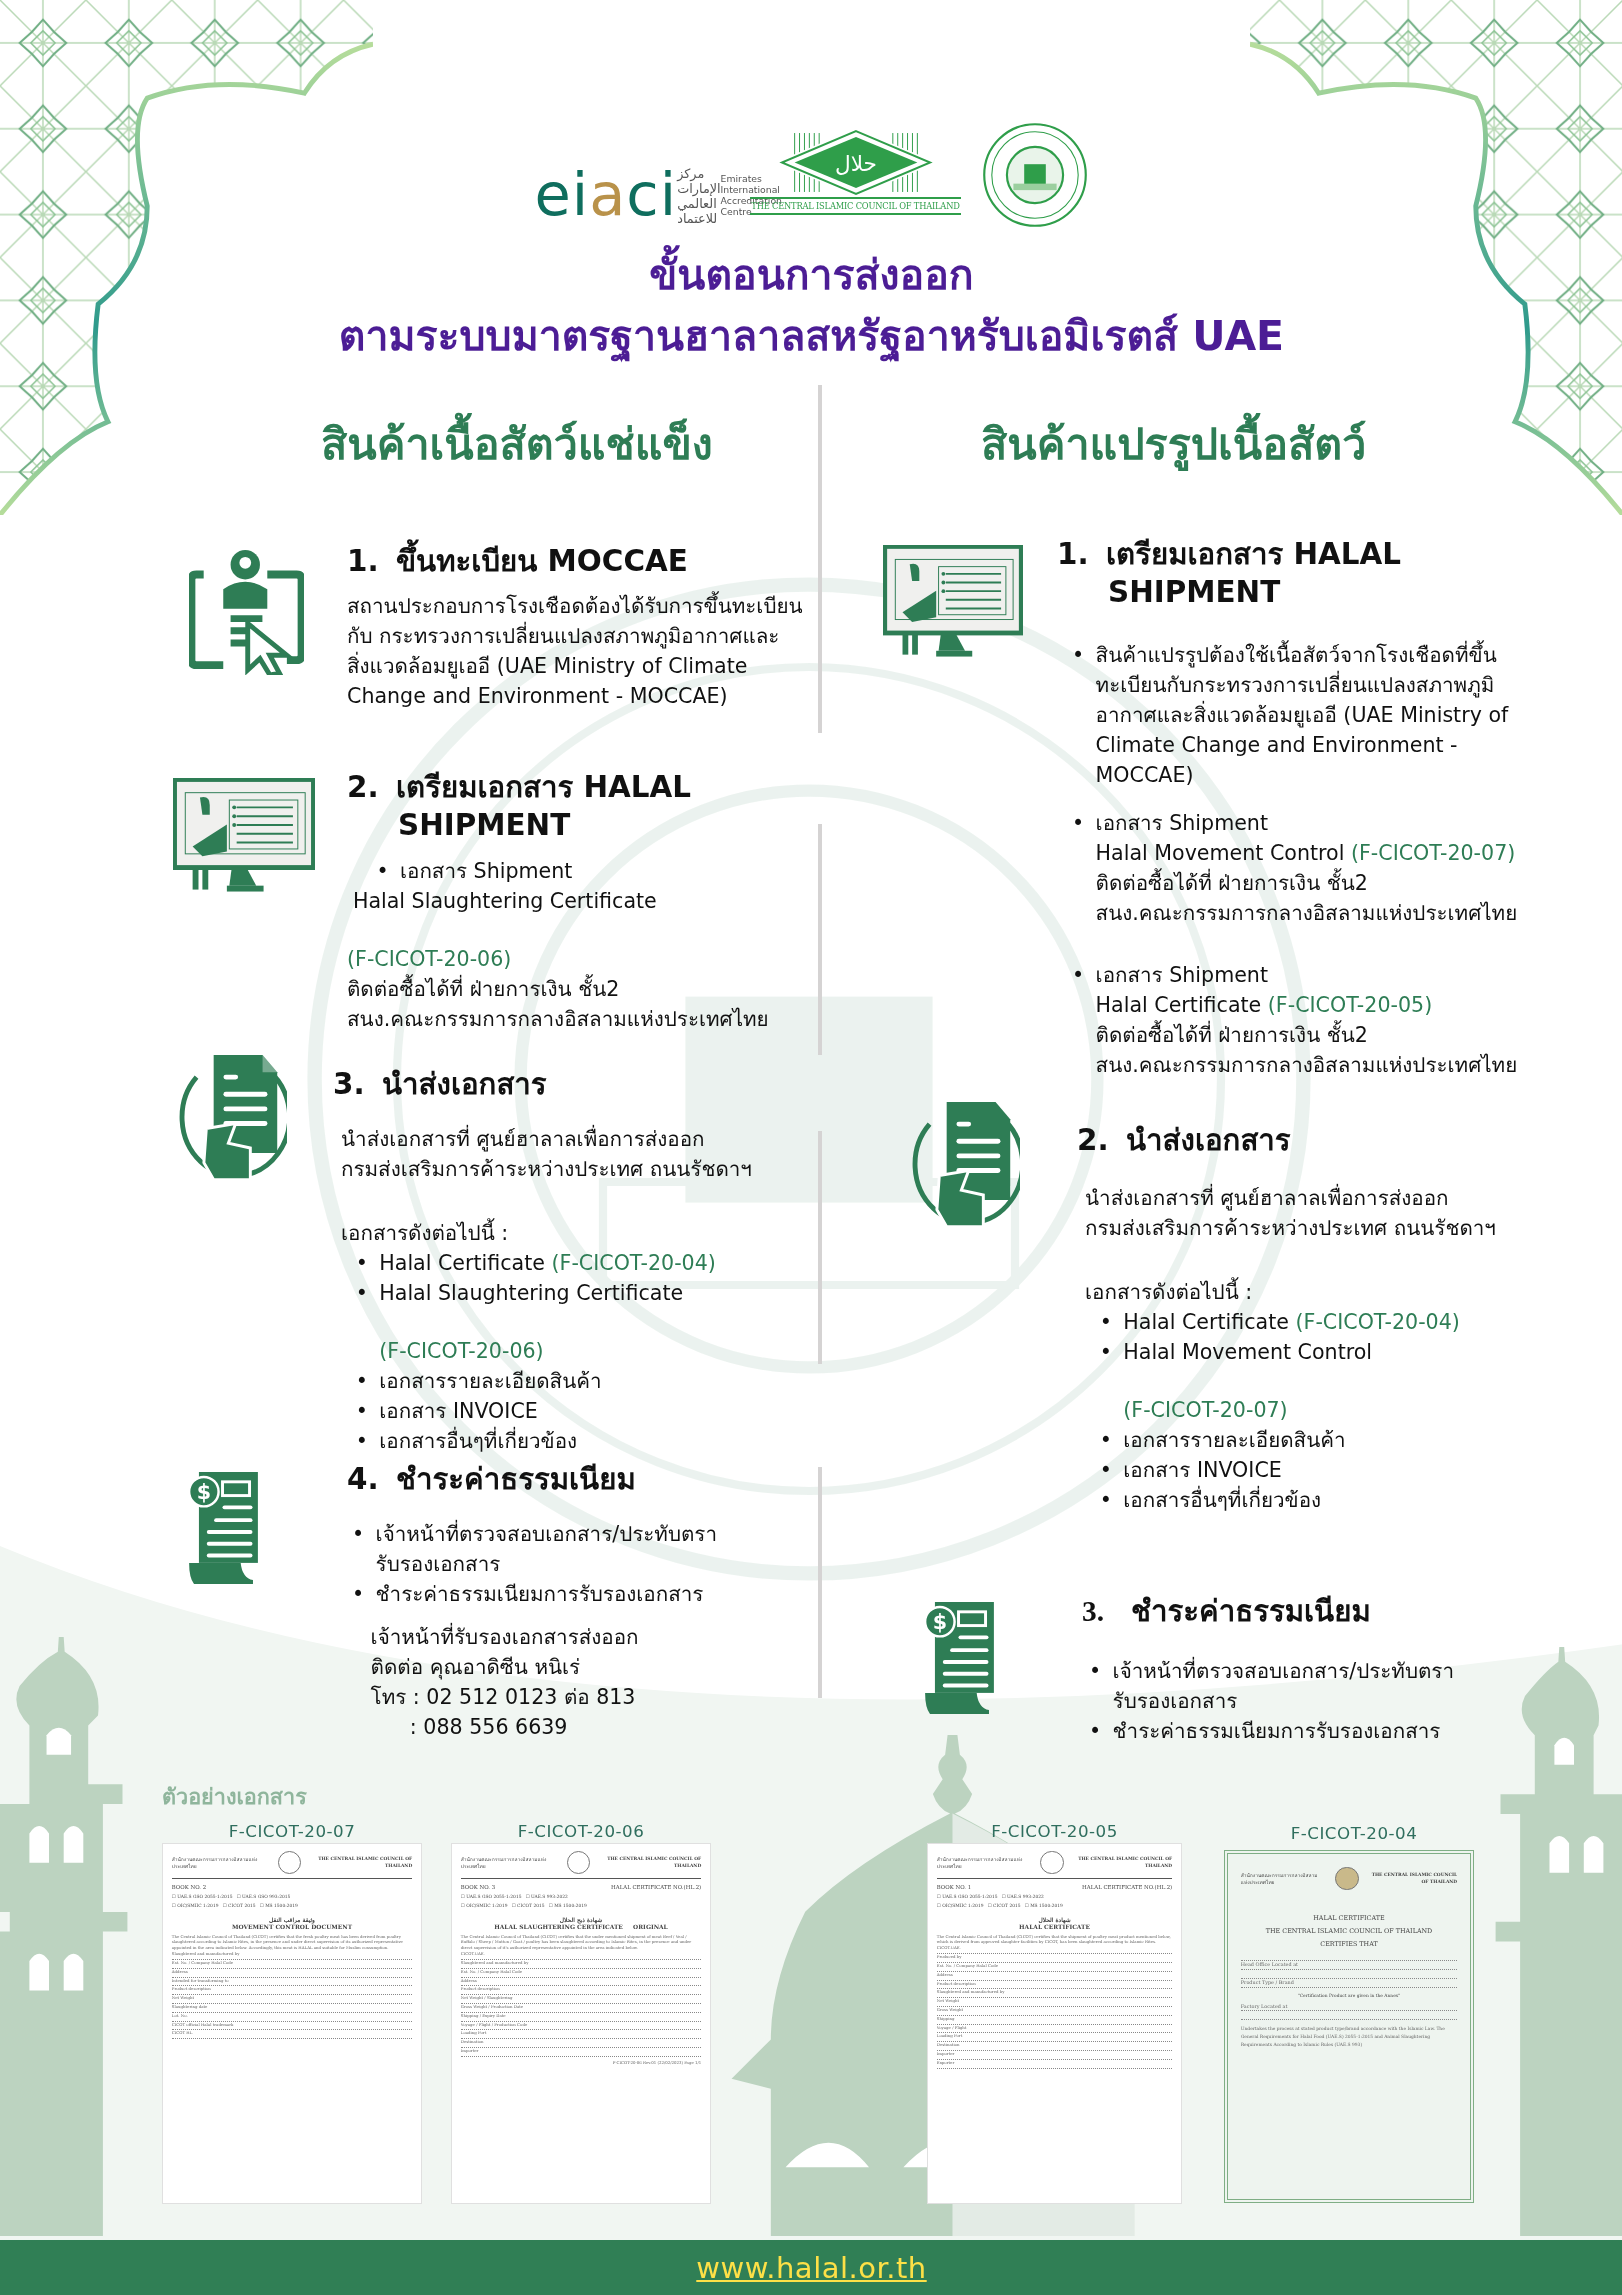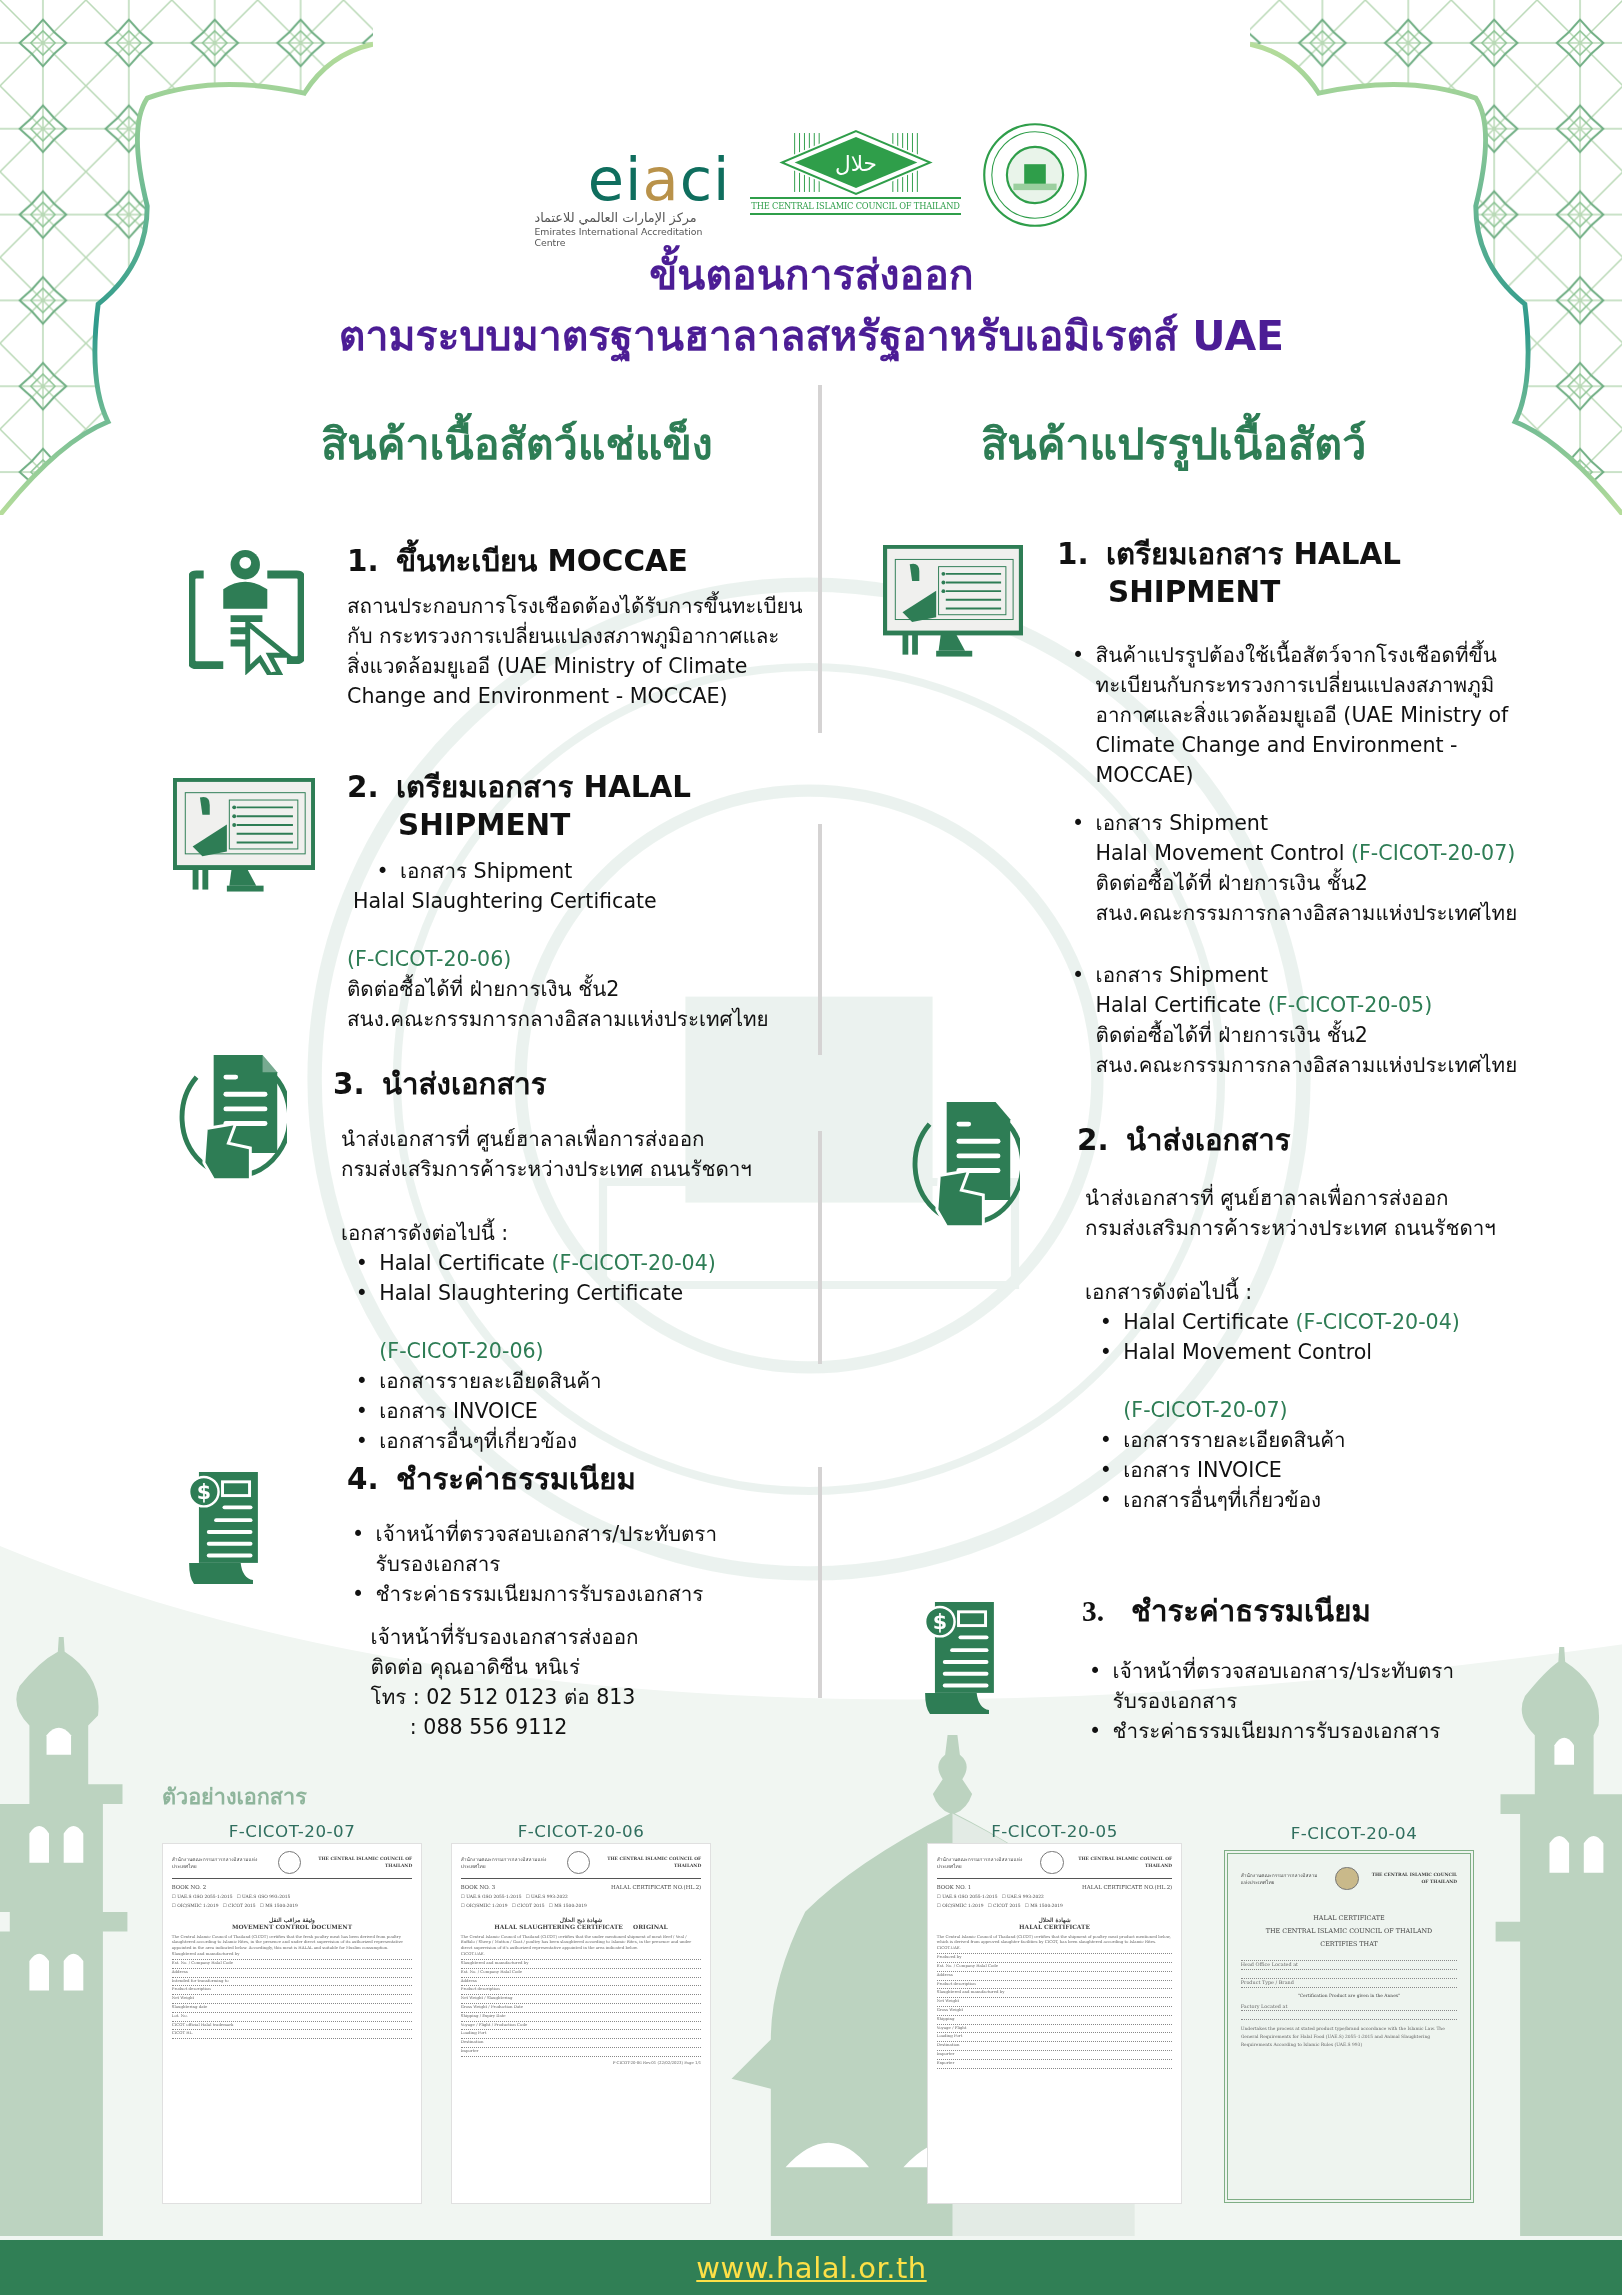--- a/index.html
+++ b/index.html
@@ -15,21 +15,21 @@
   .seal-watermark { position: absolute; left: 294px; top: 564px; width: 1030px; height: 1030px; opacity: 0.09; }
 
   .minaret { position: absolute; bottom: 59px; opacity: 1; }
   .minaret-left { left: 0; width: 147px; height: 599px; }
   .minaret-right { right: 0; width: 147px; height: 589px; }
   .dome-center { position: absolute; left: 707px; bottom: 59px; width: 491px; height: 501px; }
   .swoosh { position: absolute; left: 0; top: 1546px; width: 1623px; height: 697px; }
 
   
   .logos { position: absolute; top: 113px; left: 0; width: 1623px; display: flex; justify-content: center; align-items: center; gap: 44px; }
-  .logo-eiac { width: 196px; height: 83px; display: flex; flex-direction: column; align-items: flex-end; margin-top: 40px; }
+  .logo-eiac { width: 196px; height: 83px; display: flex; flex-direction: row; align-items: center; margin-top: 40px; }
   .logo-eiac .wordmark { font-family: "DejaVu Sans", sans-serif; font-size: 59px; line-height: 54px; font-weight: normal; letter-spacing: 1px; }
   .logo-eiac .wordmark .g { color: #0f6e5e; }
   .logo-eiac .wordmark .o { color: #b9924a; }
   .logo-eiac .arabic { font-size: 12.8px; color: #555; margin-top: 2.9px; direction: rtl; width: 100%; text-align: left; }
   .logo-eiac .en { font-size: 9.3px; color: #555; margin-top: 1px; }
   .logo-cicot { width: 162px; height: 93px; display: flex; flex-direction: column; align-items: center; }
   .logo-cicot svg { width: 162px; height: 69px; }
   .logo-cicot .en { font-family: "DejaVu Serif", serif; font-size: 8.3px; color: #2f9e4a; border-top: 2.5px solid #2f9e4a; border-bottom: 2.5px solid #2f9e4a; padding: 2px 1px; white-space: nowrap; letter-spacing: -0.2px; }
   .logo-seal { width: 108px; height: 108px; }
 
@@ -304,21 +304,21 @@
           <span class="line">รับรองเอกสาร</span>
         </li>
       <li>
           <span class="line">ชำระค่าธรรมเนียมการรับรองเอกสาร</span>
         </li>
     </ul>
     <div style="padding-left:18.6px;margin-top:12.8px;">
       <span class="line">เจ้าหน้าที่รับรองเอกสารส่งออก</span>
       <span class="line">ติดต่อ คุณอาดิซีน หนิเร่</span>
       <span class="line">โทร : 02 512 0123 ต่อ 813</span>
-      <span class="line" style="white-space:pre;">      : 088 556 9112</span>
+      <span class="line" style="white-space:pre;">      : 088 556 6639</span>
     </div>
   </div>
 </div>
 
 <div class="step">
   <svg class="step-icon" style="left:883px;top:545px;width:140px;height:113px;" viewBox="0 0 290 235">
     <rect x="3" y="3" width="284" height="180" fill="#f0f0ee" stroke="#2e7d55" stroke-width="10"></rect>
     <rect x="25" y="30" width="245" height="125" fill="none" stroke="#2e7d55" stroke-width="2"></rect>
     <rect x="115" y="45" width="140" height="100" fill="none" stroke="#2e7d55" stroke-width="2"></rect>
     <g stroke="#2e7d55" stroke-width="4">

